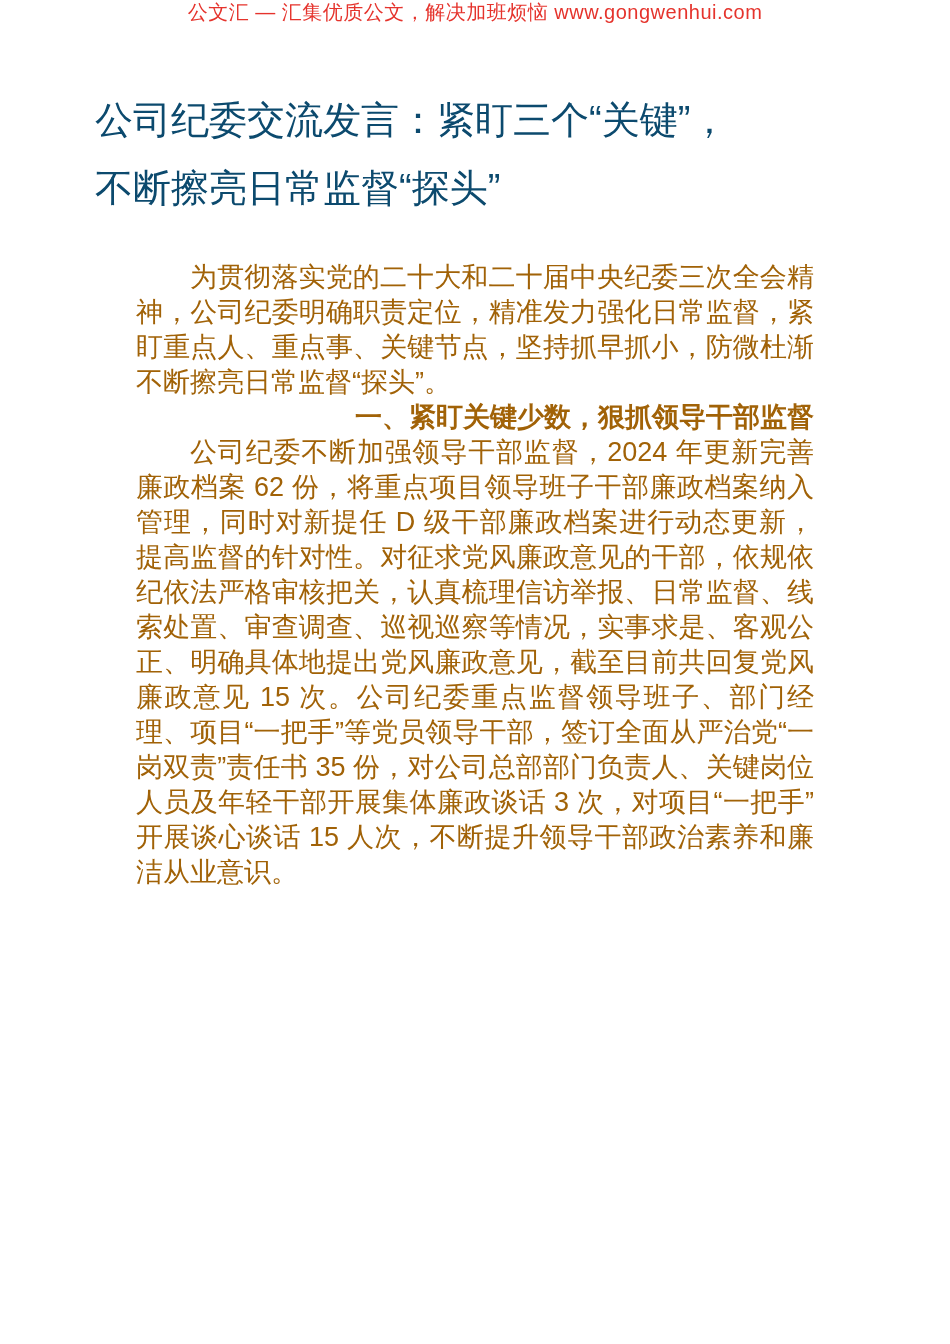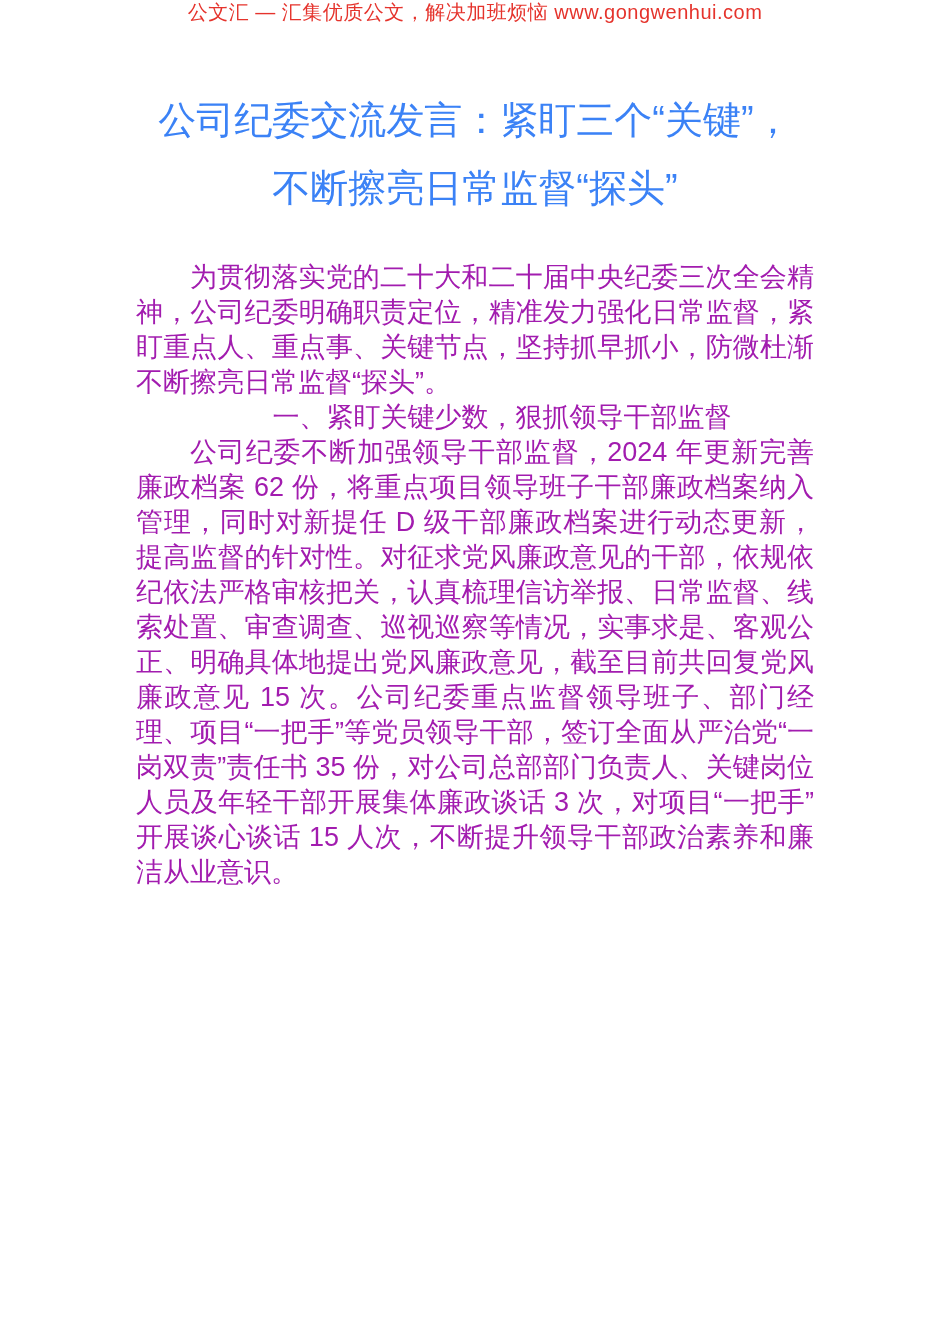--- a/index.html
+++ b/index.html
@@ -20,47 +20,46 @@
   .watermark-header {
     text-align: center;
     font-size: 20px;
     line-height: 24px;
     letter-spacing: 0.5px;
     color: #e5332c;
   }
   .doc-title {
     margin: 62px auto 0 auto;
     width: 760px;
-    text-align: center;
     font-size: 38px;
     line-height: 68px;
     font-weight: 500;
-    color: #3b82f6;
+    color: #0c4a6e;
   }
   .title-line {
     display: block;
     white-space: nowrap;
   }
   .doc-body {
     width: 678px;
     margin: 38px auto 0 auto;
     font-size: 27px;
     line-height: 35px;
     text-align: justify;
     text-justify: inter-ideograph;
-    color: #a21caf;
+    color: #a16207;
   }
   .para {
     margin: 0;
     padding: 0;
     text-indent: 2em;
   }
   .para.heading {
-    font-weight: 400;
-    text-align: center;
+    font-weight: 700;
+    text-align: right;
   }
 </style>
 </head>
 <body>
 
 <div class="page">
   <div class="watermark-header">公文汇 — 汇集优质公文，解决加班烦恼 www.gongwenhui.com</div>
 
   <h1 class="doc-title">
     <span class="title-line">公司纪委交流发言：紧盯三个“关键”，</span>

